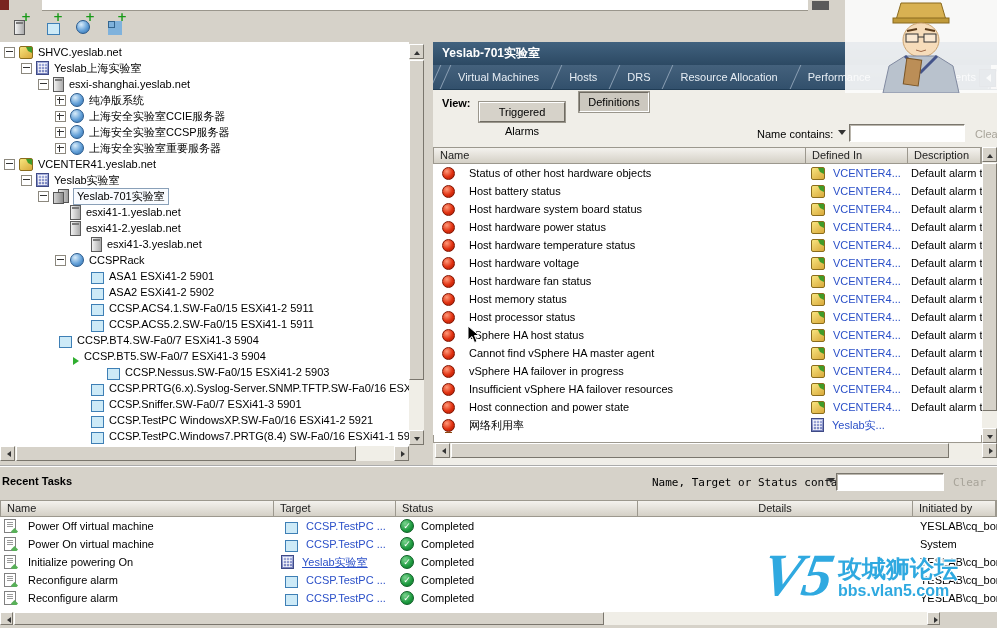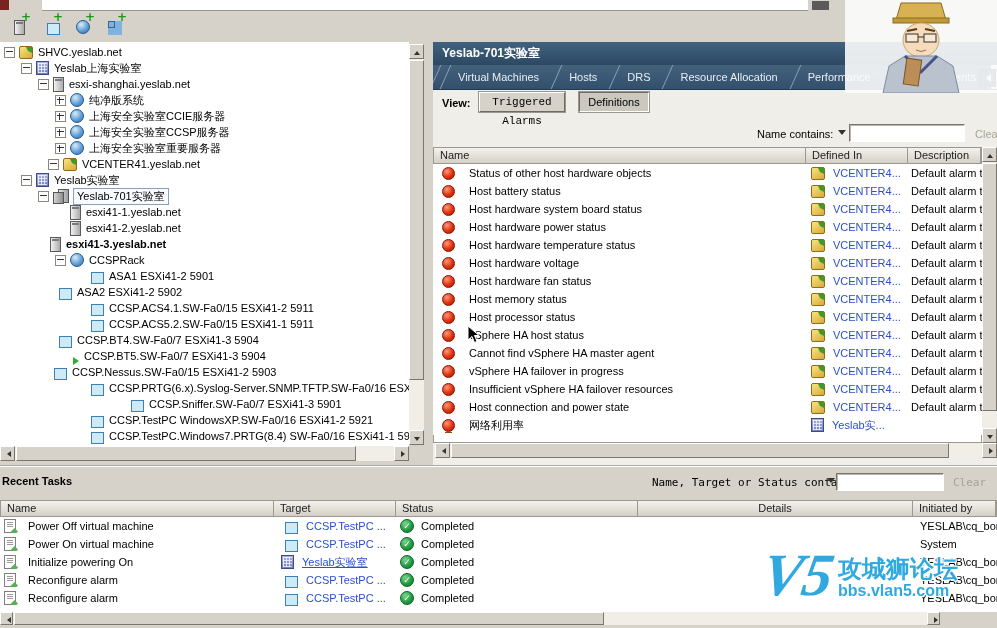--- a/index.html
+++ b/index.html
@@ -183,21 +183,21 @@
       <div class="trow" style="padding-left: 55px;">
         <span class="exp plus"></span>
         <span class="ico ico-pool"></span>
         <span class="tlabel">上海安全实验室CCSP服务器</span>
       </div>
       <div class="trow" style="padding-left: 55px;">
         <span class="exp plus"></span>
         <span class="ico ico-pool"></span>
         <span class="tlabel">上海安全实验室重要服务器</span>
       </div>
-      <div class="trow" style="padding-left: 4px; margin-left: 44px;">
+      <div class="trow" style="padding-left: 4px;">
         <span class="exp minus"></span>
         <span class="ico ico-vcenter"></span>
         <span class="tlabel">VCENTER41.yeslab.net</span>
       </div>
       <div class="trow" style="padding-left: 21px;">
         <span class="exp minus"></span>
         <span class="ico ico-datacenter"></span>
         <span class="tlabel">Yeslab实验室</span>
       </div>
       <div class="trow" style="padding-left: 38px;">
@@ -208,36 +208,36 @@
       <div class="trow" style="padding-left: 55px;">
         <span class="expspace"></span>
         <span class="ico ico-host"></span>
         <span class="tlabel">esxi41-1.yeslab.net</span>
       </div>
       <div class="trow" style="padding-left: 55px;">
         <span class="expspace"></span>
         <span class="ico ico-host"></span>
         <span class="tlabel">esxi41-2.yeslab.net</span>
       </div>
-      <div class="trow" style="padding-left: 35px; font-weight: bold;">
+      <div class="trow" style="padding-left: 76px;">
         <span class="expspace"></span>
         <span class="ico ico-host"></span>
         <span class="tlabel">esxi41-3.yeslab.net</span>
       </div>
       <div class="trow" style="padding-left: 55px;">
         <span class="exp minus"></span>
         <span class="ico ico-pool"></span>
         <span class="tlabel">CCSPRack</span>
       </div>
       <div class="trow" style="padding-left: 72px;">
         <span class="expspace"></span>
         <span class="ico ico-vm"></span>
         <span class="tlabel">ASA1 ESXi41-2 5901</span>
       </div>
-      <div class="trow" style="padding-left: 40px;">
+      <div class="trow" style="padding-left: 72px;">
         <span class="expspace"></span>
         <span class="ico ico-vm"></span>
         <span class="tlabel">ASA2 ESXi41-2 5902</span>
       </div>
       <div class="trow" style="padding-left: 72px;">
         <span class="expspace"></span>
         <span class="ico ico-vm"></span>
         <span class="tlabel">CCSP.ACS4.1.SW-Fa0/15 ESXi41-2 5911</span>
       </div>
       <div class="trow" style="padding-left: 72px;">
@@ -248,31 +248,31 @@
       <div class="trow" style="padding-left: 40px;">
         <span class="expspace"></span>
         <span class="ico ico-vm"></span>
         <span class="tlabel">CCSP.BT4.SW-Fa0/7 ESXi41-3 5904</span>
       </div>
       <div class="trow" style="padding-left: 64px;">
         <span class="expspace"></span>
         <span class="ico ico-vm-on"></span>
         <span class="tlabel">CCSP.BT5.SW-Fa0/7 ESXi41-3 5904</span>
       </div>
-      <div class="trow" style="padding-left: 35px;">
+      <div class="trow" style="padding-left: 88px;">
         <span class="expspace"></span>
         <span class="ico ico-vm"></span>
         <span class="tlabel">CCSP.Nessus.SW-Fa0/15 ESXi41-2 5903</span>
       </div>
       <div class="trow" style="padding-left: 72px;">
         <span class="expspace"></span>
         <span class="ico ico-vm"></span>
         <span class="tlabel">CCSP.PRTG(6.x).Syslog-Server.SNMP.TFTP.SW-Fa0/16 ESX</span>
       </div>
-      <div class="trow" style="padding-left: 72px; margin-left: 40px;">
+      <div class="trow" style="padding-left: 72px;">
         <span class="expspace"></span>
         <span class="ico ico-vm"></span>
         <span class="tlabel">CCSP.Sniffer.SW-Fa0/7 ESXi41-3 5901</span>
       </div>
       <div class="trow" style="padding-left: 72px;">
         <span class="expspace"></span>
         <span class="ico ico-vm"></span>
         <span class="tlabel">CCSP.TestPC WindowsXP.SW-Fa0/16 ESXi41-2 5921</span>
       </div>
       <div class="trow" style="padding-left: 72px;">
@@ -309,21 +309,21 @@
         <span class="tab">Hosts</span>
         <span class="tab">DRS</span>
         <span class="tab">Resource Allocation</span>
         <span class="tab">Performance</span>
         <span class="tab">Tasks &amp; Events</span>
         <span class="tab active">Alarms</span>
       </div>
     <div class="tabscroll"></div>
 
     <span class="abs" style="left:9px;top:55px;font-weight:bold;">View:</span>
-    <div class="btn3d" style="left:46px;top:50px;width:86px;font-family:Liberation Mono, monospace;">Triggered Alarms</div>
+    <div class="btn3d" style="left:46px;top:60px;width:86px;">Triggered Alarms</div>
     <div class="btn3d pressed" style="left:146px;top:50px;width:70px;">Definitions</div>
 
     <span class="abs filterlbl" style="left:324px;top:86px;">Name contains:</span>
     <span class="abs dd" style="left:400px;top:88px;"></span>
     <input class="txtinput abs" style="left: 416px; top: 82px; width: 116px;" value="">
     <span class="abs clear" style="left:542px;top:86px;">Clear</span>
 
     <div class="alarm-bg"></div>
     <div class="gridhead" id="alarm-head" style="left:0;top:105px;width:549px;">
         <span class="gh-cell" style="width: 372px;">Name</span>

